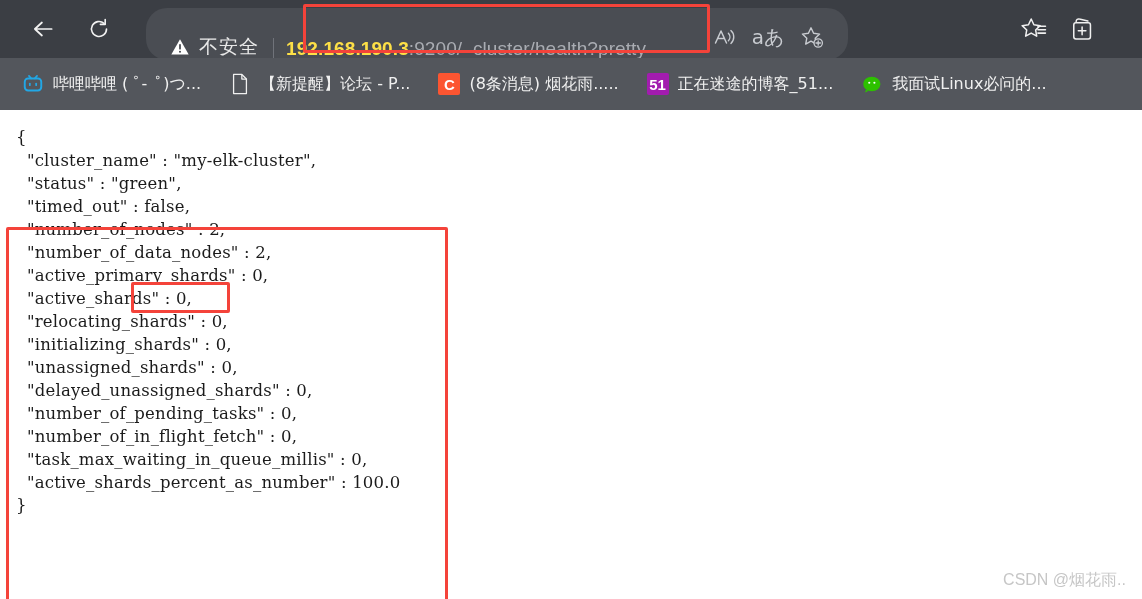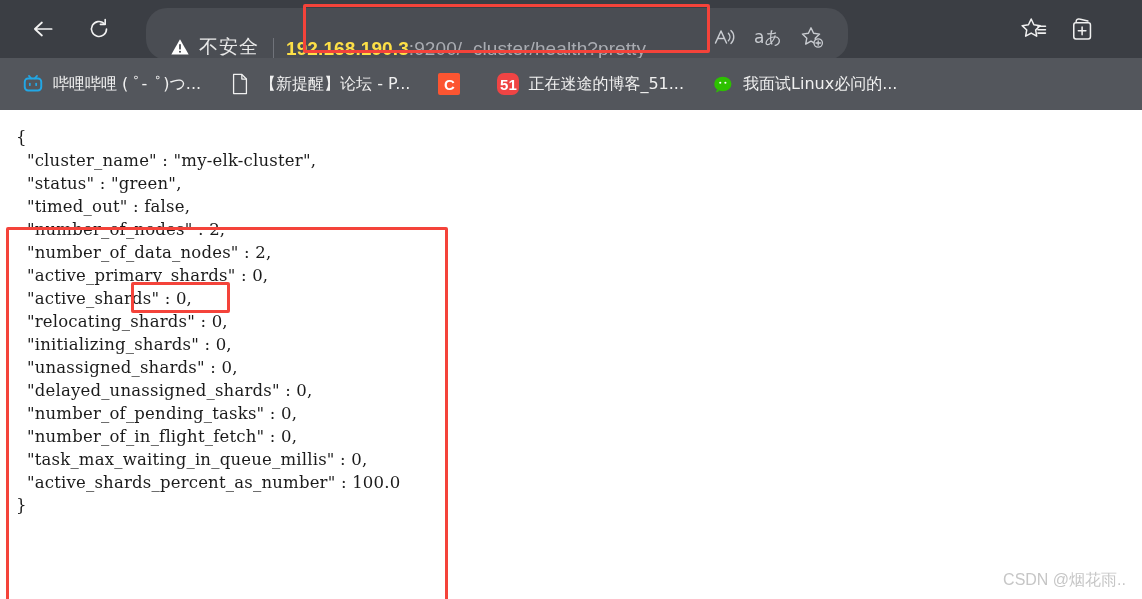--- a/index.html
+++ b/index.html
@@ -104,21 +104,21 @@
   }
   .toolbar-icon-btn {
     width: 48px;
     height: 42px;
     display: flex;
     align-items: center;
     justify-content: center;
   }
   .glyph-translate {
     color: #c9ccd1;
-    font-size: 17px;
+    font-size: 20px;
     letter-spacing: 0px;
     font-family: "DejaVu Sans", sans-serif;
   }
 
   
   .anno-url {
     position: absolute;
     left: 303px;
     top: 4px;
     width: 407px;
@@ -328,25 +328,26 @@
           <path d="M12 1.6 V6.6 H17" fill="none" stroke="#f0f0f0" stroke-width="1.4" stroke-linejoin="round"></path>
         </svg>
       </span>
       <span class="bm-label">【新提醒】论坛 - P...</span>
     </div>
 
     <div class="bookmark">
       <span class="bm-icon">
         <span class="bm-badge" style="background:#fc5531;">C</span>
       </span>
-    </div>
-
-    <div class="bookmark">
-      <span class="bm-icon">
-        <span class="bm-badge" style="background:#ef4444;border-radius:7px;">51</span>
+      <span class="bm-label">(8条消息) 烟花雨.....</span>
+    </div>
+
+    <div class="bookmark">
+      <span class="bm-icon">
+        <span class="bm-badge" style="background:#a21caf;">51</span>
       </span>
       <span class="bm-label">正在迷途的博客_51...</span>
     </div>
 
     <div class="bookmark">
       <span class="bm-icon">
         <svg width="22" height="22" viewBox="0 0 24 24">
           <ellipse cx="11.8" cy="12" rx="9.4" ry="8" fill="#2dc100"></ellipse>
           <path d="M5.6 18 L4.2 21.4 L8.2 19.6 Z" fill="#2dc100"></path>
           <circle cx="9" cy="10.6" r="1.15" fill="#ffffff"></circle>

